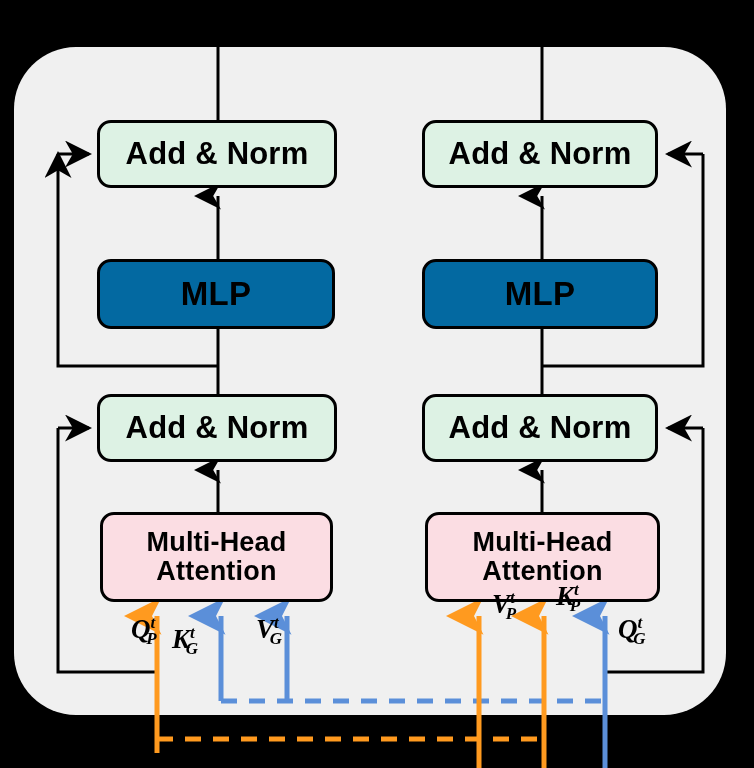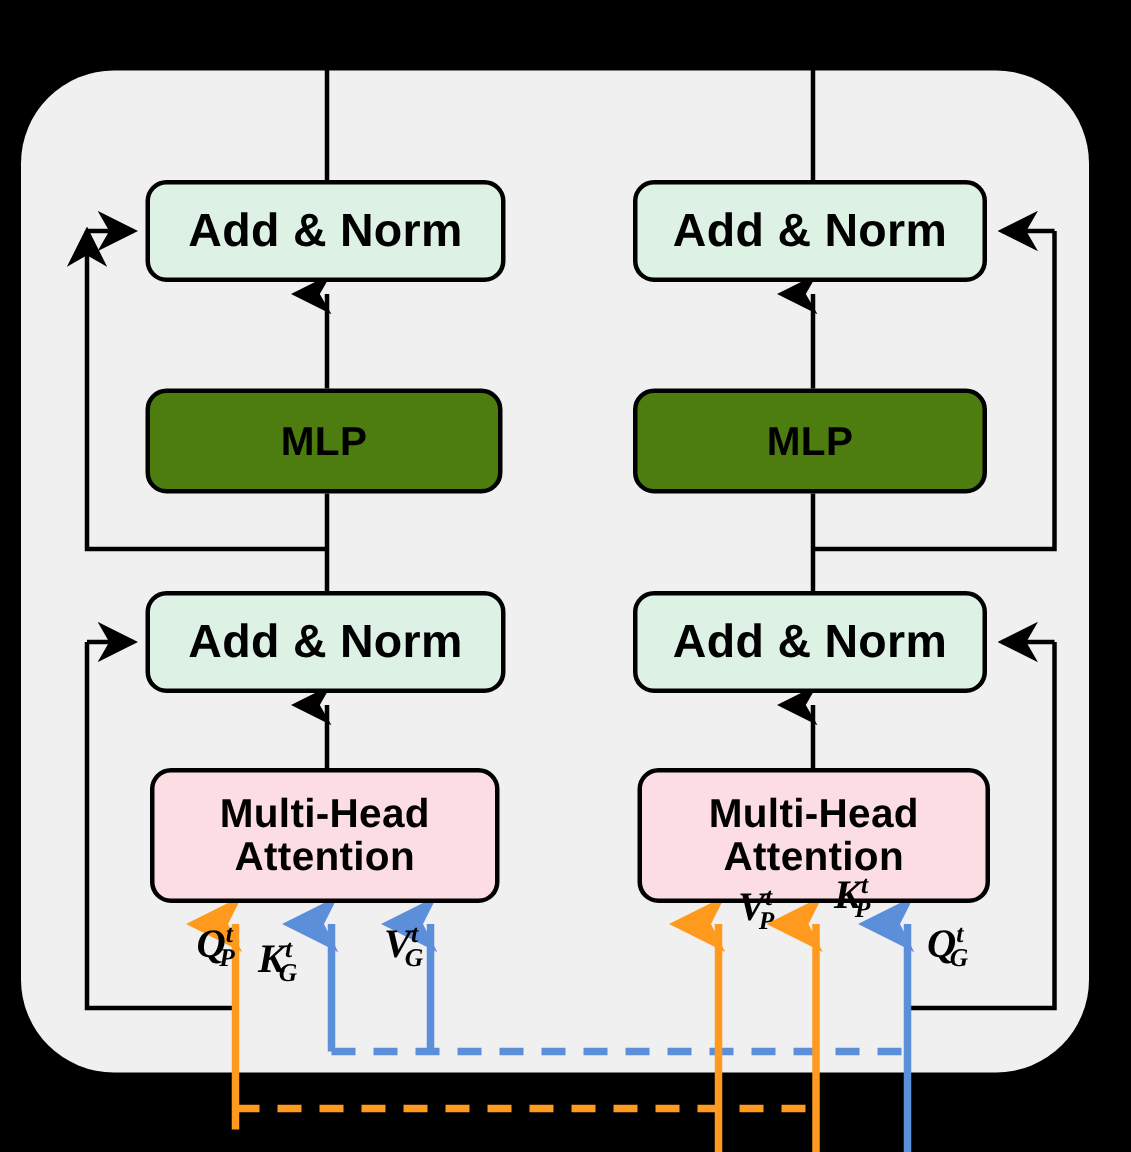--- a/index.html
+++ b/index.html
@@ -15,21 +15,21 @@
   .svg-layer{position:absolute;left:0;top:0;width:754px;height:768px;}
   
   .blk{
     position:absolute;box-sizing:border-box;
     border:3px solid #000;border-radius:14px;
     display:flex;align-items:center;justify-content:center;
     text-align:center;color:#000;font-weight:bold;
     line-height:1.06;letter-spacing:.2px;
   }
   .blk-addnorm{background:#ddf2e4;font-size:31px;}
-  .blk-mlp{background:#4d7c0f;font-size:27px;}
+  .blk-mlp{background:#0369a1;font-size:33px;}
   .blk-mha{background:#fbdde3;font-size:27px;}
   
   #an-left-top   {left:97px; top:120px; width:240px;height:68px;}
   #mlp-left      {left:97px; top:259px; width:238px;height:70px;}
   #an-left-bot   {left:97px; top:394px; width:240px;height:68px;}
   #mha-left      {left:100px;top:512px; width:233px;height:90px;}
   
   #an-right-top  {left:422px;top:120px; width:236px;height:68px;}
   #mlp-right     {left:422px;top:259px; width:236px;height:70px;}
   #an-right-bot  {left:422px;top:394px; width:236px;height:68px;}

